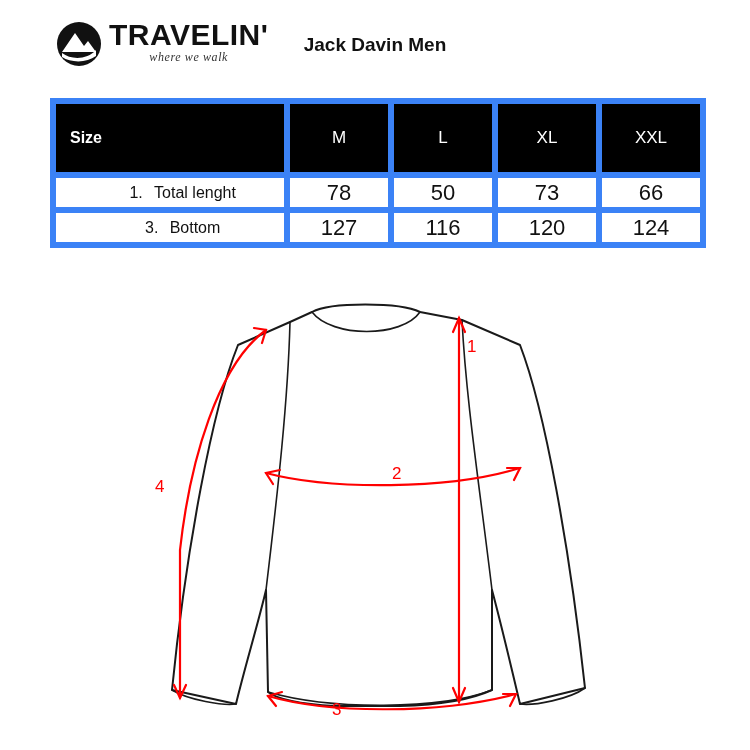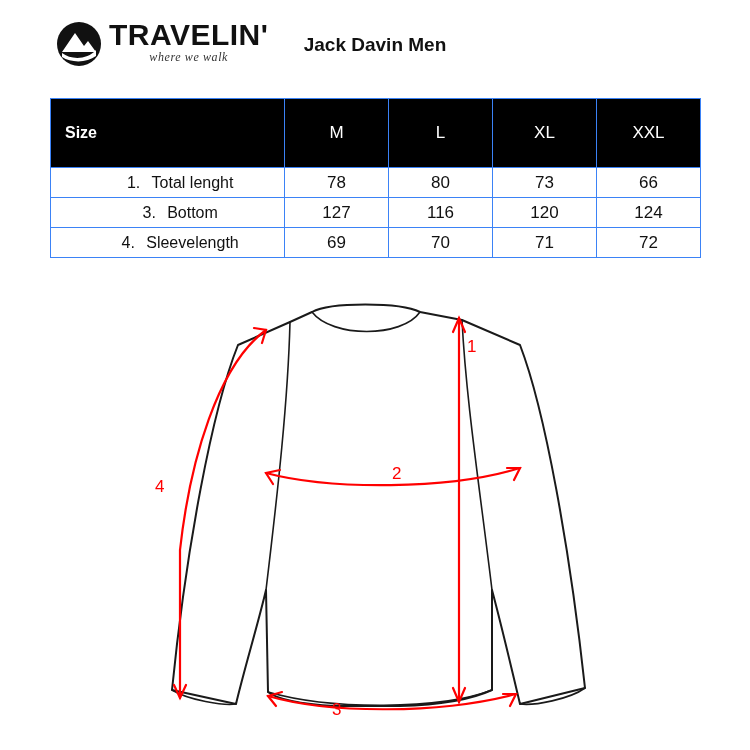--- a/index.html
+++ b/index.html
@@ -77,21 +77,21 @@
   .size-table {
     position: absolute;
     left: 50px;
     top: 98px;
     width: 650px;
     border-collapse: collapse;
     table-layout: fixed;
   }
   .size-table th,
   .size-table td {
-    border: 1px solid #3b82f6;
+    border: 6px solid #3b82f6;
     height: 29px;
     font-size: 16px;
     font-weight: normal;
     text-align: center;
     padding: 0;
   }
   .size-table thead th {
     background: #000000;
     color: #ffffff;
     height: 68px;
@@ -110,21 +110,21 @@
   .row-label {
     text-align: right;
     padding-left: 14px !important;
     font-size: 15px;
   }
   .row-label .num {
     display: inline-block;
     width: 36px;
   }
   .size-table td.val {
-    font-size: 17px;
+    font-size: 22px;
   }
   col.c0 { width: 234px; }
   col.c1 { width: 104px; }
   col.c2 { width: 104px; }
   col.c3 { width: 104px; }
   col.c4 { width: 104px; }
 
   
   .drawing {
     position: absolute;
@@ -196,37 +196,30 @@
         <th class="col-size">M</th>
         <th class="col-size">L</th>
         <th class="col-size">XL</th>
         <th class="col-size">XXL</th>
       </tr>
     </thead>
     <tbody>
       <tr>
         <td class="row-label"><span class="num">1.</span><span>Total lenght</span></td>
         <td class="val">78</td>
-        <td class="val">80</td>
+        <td class="val">50</td>
         <td class="val">73</td>
         <td class="val">66</td>
       </tr>
       <tr>
         <td class="row-label"><span class="num">3.</span><span>Bottom</span></td>
         <td class="val">127</td>
         <td class="val">116</td>
         <td class="val">120</td>
         <td class="val">124</td>
-      </tr>
-      <tr>
-        <td class="row-label"><span class="num">4.</span><span>Sleevelength</span></td>
-        <td class="val">69</td>
-        <td class="val">70</td>
-        <td class="val">71</td>
-        <td class="val">72</td>
       </tr>
     </tbody>
   </table>
 
   <div class="drawing">
     <svg width="750" height="460" viewBox="0 0 750 460">
 
       <path class="shirt-line" d="M312 22
            C330 12, 400 12, 420 22
            L462 30

